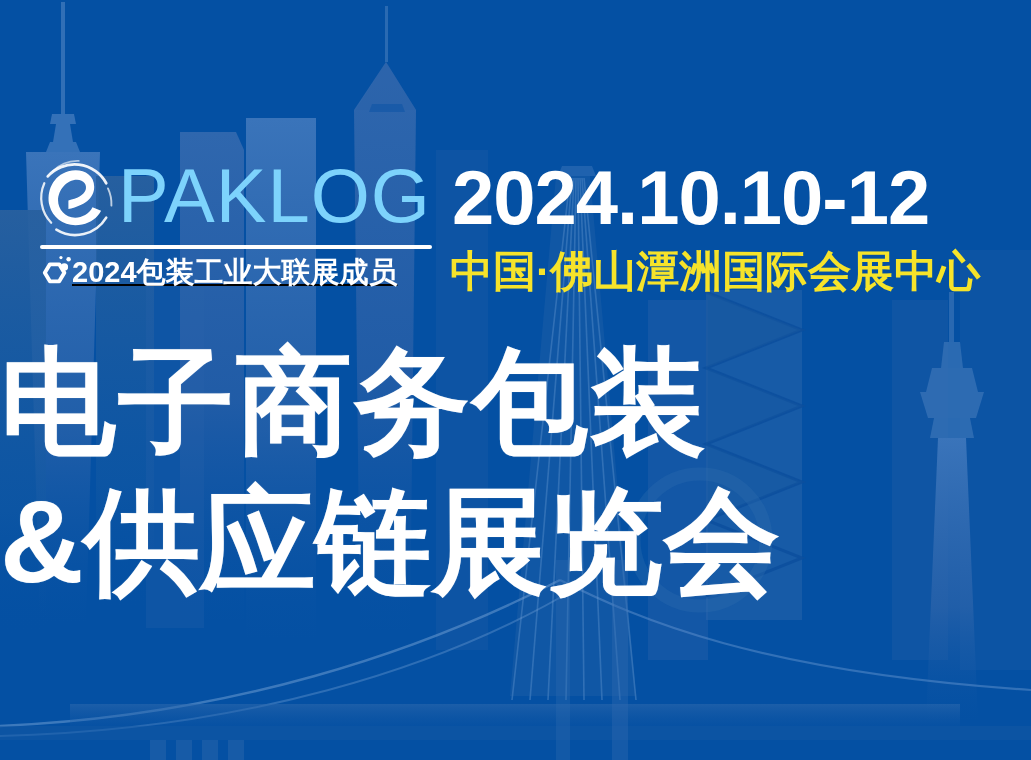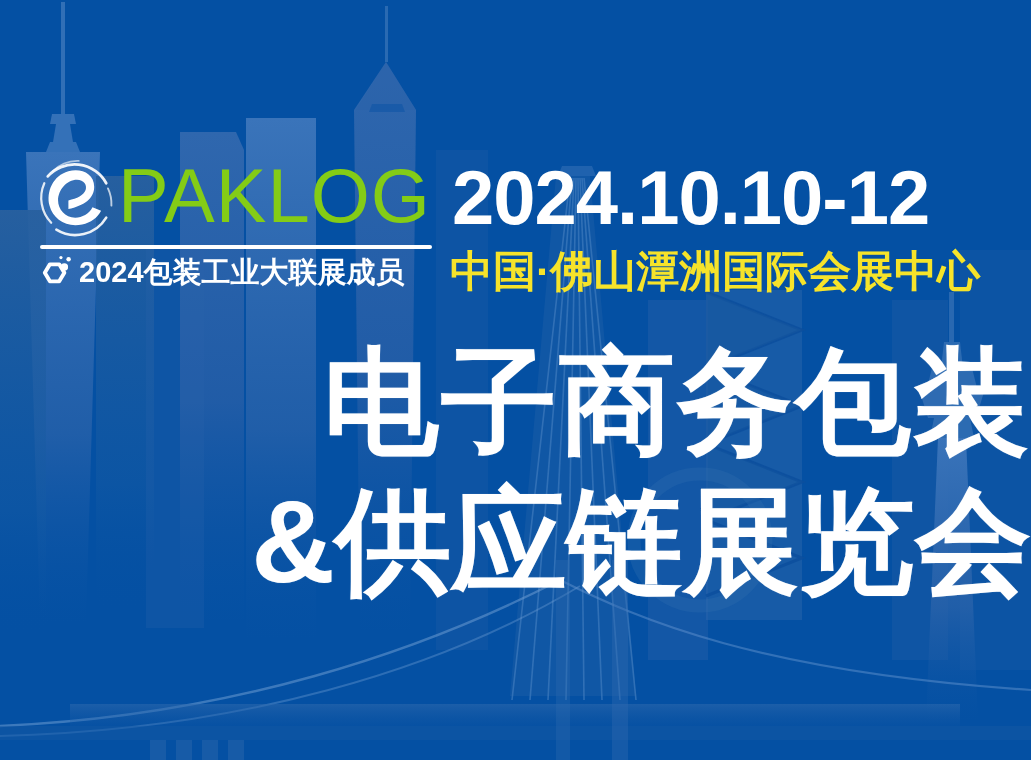--- a/index.html
+++ b/index.html
@@ -18,32 +18,32 @@
   .logo-block{
     position:absolute; left:34px; top:150px; width:400px; height:145px;
   }
   .emblem{
     position:absolute; left:0px; top:4px; width:86px; height:86px;
   }
   .wordmark{
     position:absolute; left:84px; top:6px;
     font-size:76px; line-height:80px;
     letter-spacing:1px;
-    color:#84cc16;
+    color:#7dd3fc;
     font-weight:400;
     font-family:"Liberation Sans","DejaVu Sans",sans-serif;
     white-space:nowrap;
   }
   .divider{
     position:absolute; left:6px; top:95px; width:392px; height:4px;
     background:#ffffff; border-radius:2px;
   }
   .member-row{
     position:absolute; left:4px; top:104px;
-    display:flex; align-items:flex-end; gap:7px;
+    display:flex; align-items:flex-end; text-decoration:underline;
   }
   .hex-icon{ width:34px; height:36px; flex:0 0 auto; }
   .member-text{
     font-size:29px; line-height:36px;
     font-weight:bold; color:#ffffff;
     white-space:nowrap;
     letter-spacing:0px;
   }
 
   
@@ -60,21 +60,21 @@
     font-size:43px; line-height:48px;
     font-weight:bold;
     color:#f6e32a;
     white-space:nowrap;
     letter-spacing:0px;
   }
 
   
   .headline{
     position:absolute; left:0; top:332px; width:1031px;
-    text-align:right;
+    text-align:left;
   }
   .headline-line{
     color:#ffffff;
     font-weight:bold;
     font-size:116px;
     line-height:140px;
     letter-spacing:2px;
     white-space:nowrap;
     text-shadow:0 0 1px rgba(255,255,255,.4);
   }

